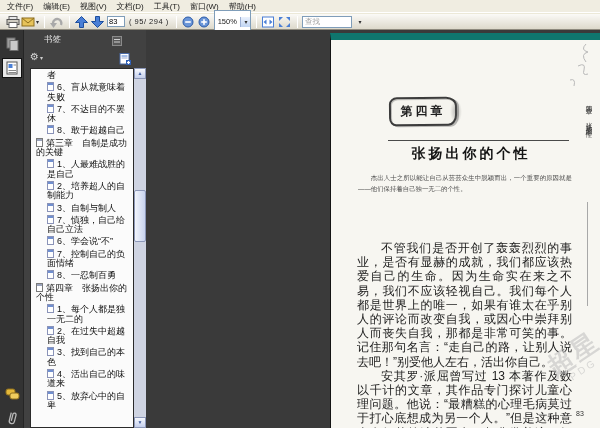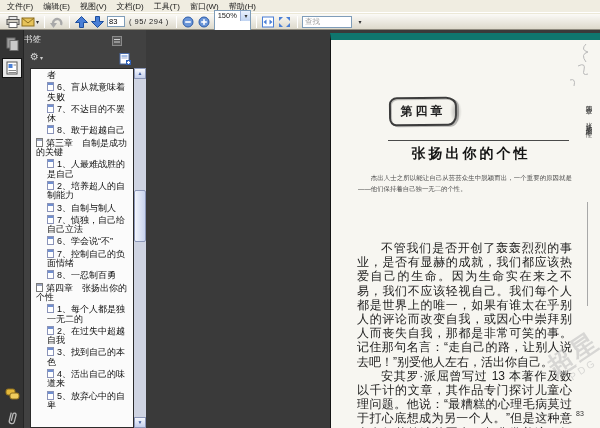--- a/index.html
+++ b/index.html
@@ -17,35 +17,35 @@
   
   .toolbar{position:absolute;left:0;top:14px;width:600px;height:16px;
     background:linear-gradient(#fbfaf7,#ddd9cb);
     border-bottom:1px solid #8e8a7e;
     display:flex;align-items:center;padding:0 0 0 5px;}
   .tbtn{display:inline-flex;align-items:center;justify-content:center;height:14px;min-width:15px;margin-right:1px;}
   .caret{font-size:6px;color:#333;line-height:14px;margin-left:1px;}
   .sep{width:1px;height:12px;background:#aca899;border-right:1px solid #fff;margin:0 4px;}
   .tb-text{font-size:7.5px;color:#222;margin:16px 3px;letter-spacing:.5px;white-space:nowrap;}
   .page-input{width:18px;height:11px;font-size:7.5px;border:1px solid #7f9db9;padding:0 1px;margin:0 1px;font-family:inherit;}
-  .combo{display:inline-flex;border:1px solid #7f9db9;background:#fff;height:24px;margin:0 1px;}
+  .combo{display:inline-flex;align-items:center;border:1px solid #7f9db9;background:#fff;height:24px;margin:0 1px;}
   .combo .val{font-size:7.5px;padding:0 3px;color:#222;}
   .combo .drop{width:10px;height:10px;background:linear-gradient(#eaf1fd,#c0d4f2);border-left:1px solid #9db0d5;
     display:flex;align-items:center;justify-content:center;}
   .find-input{width:50px;height:12px;font-size:7.5px;border:1px solid #7f9db9;padding:0 2px;font-family:inherit;color:#444;}
   .find-input::placeholder{color:#9a9a9a;}
   
   .main{position:absolute;left:0;top:30px;width:600px;height:398px;background:#3a3a3a;}
   
   .tabstrip{position:absolute;left:0;top:0;bottom:0;width:24px;background:#333;border-right:1px solid #252525;}
   .tab{position:absolute;left:2px;width:20px;height:20px;display:flex;align-items:center;justify-content:center;}
   .tab.active{background:#e9e9e9;border:1px solid #111;}
   
   .panel{position:absolute;left:24px;top:0;bottom:0;width:122px;background:#414141;}
-  .panel-header{position:absolute;left:0;top:0;right:0;height:18px;color:#e3e3e3;font-size:8.5px;line-height:18px;}
+  .panel-header{position:absolute;left:0;top:0;right:0;height:18px;color:#e3e3e3;font-size:8.5px;line-height:18px;padding-left:20px;}
   .ph-opt{position:absolute;right:24px;top:4px;}
   .panel-toolbar{position:absolute;left:0;top:18px;right:0;height:20px;}
   .gear-btn{position:absolute;left:6px;top:3px;color:#d8d8d8;font-size:10px;line-height:12px;}
   .gear-btn .caret{color:#ccc;}
   .expand-btn{position:absolute;right:15px;top:3px;}
   .panel-body{position:absolute;left:0;top:38px;right:0;bottom:0;}
   .bm-list{position:absolute;left:6px;top:0;right:12px;bottom:0;background:#fbfbfb;border:1px solid #2a2a2a;
     overflow:hidden;padding:2px 2px 0 2px;}
   .bm-row{margin:0 0 2px 14px;font-size:9px;line-height:9.3px;color:#101010;}
   .bm-row.chapter{margin-left:3px;}

